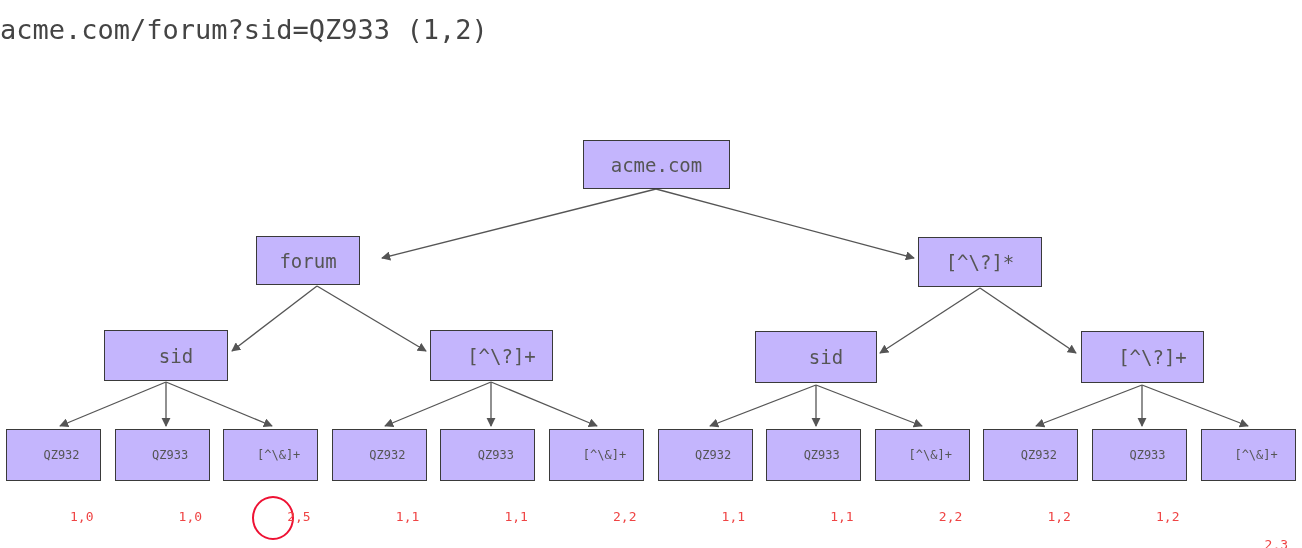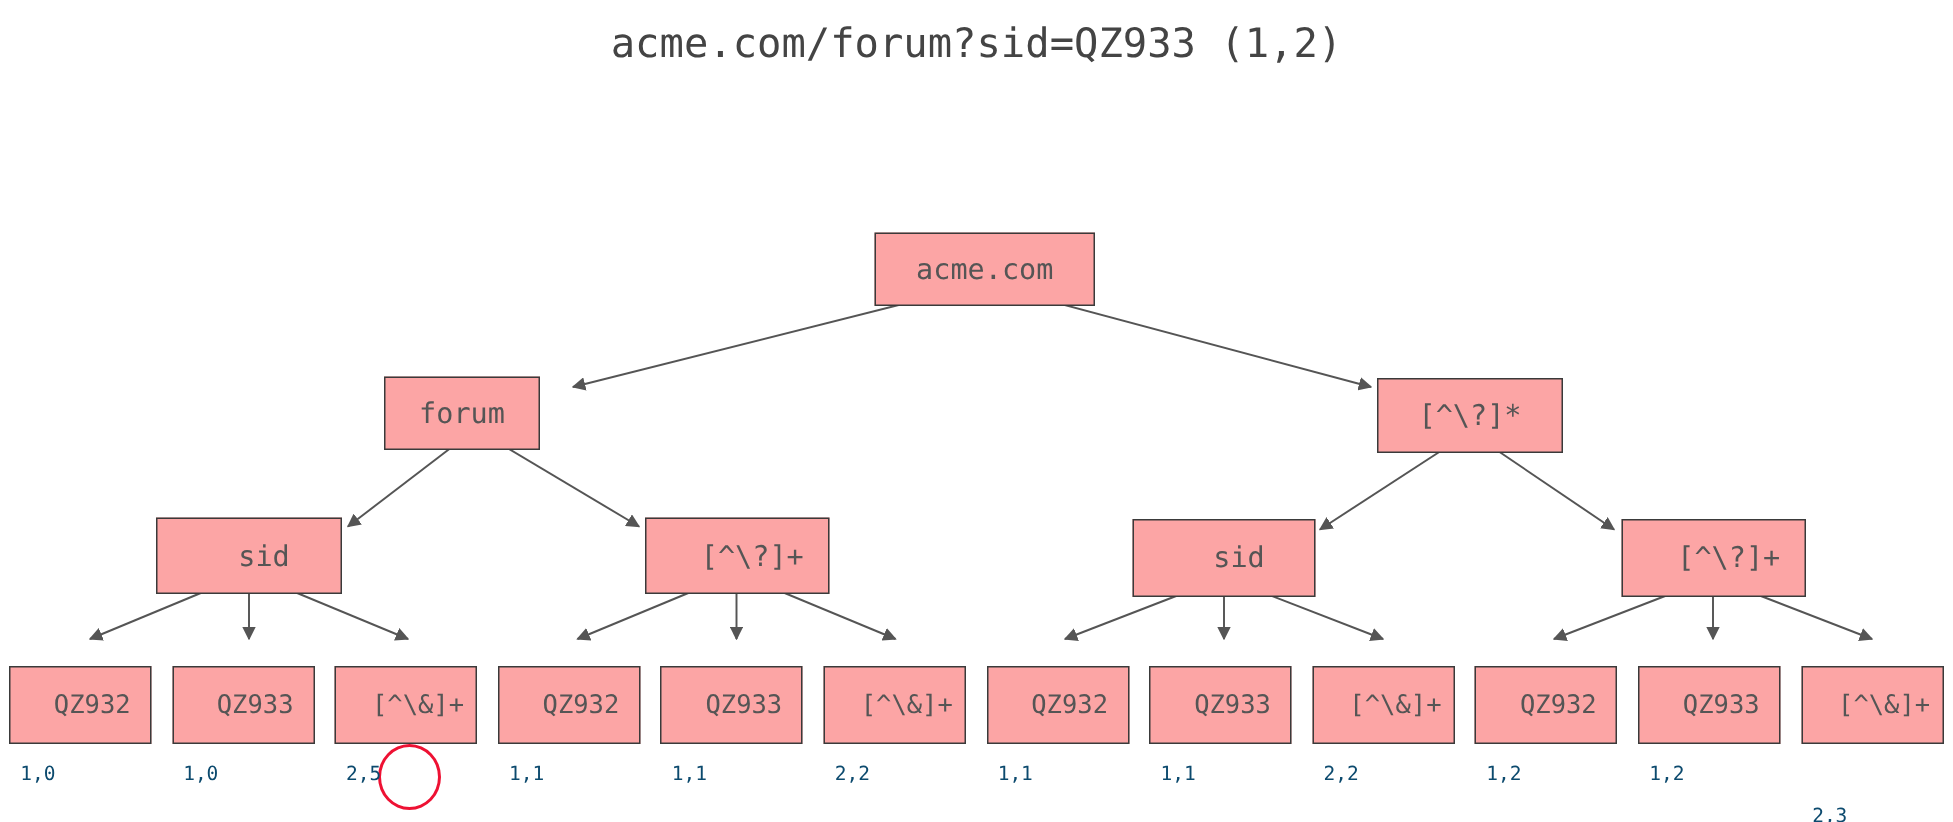--- a/index.html
+++ b/index.html
@@ -15,58 +15,57 @@
     width: 1302px;
     height: 548px;
     background: #ffffff;
     overflow: hidden;
   }
   #title {
     position: absolute;
     left: 0;
     top: 14px;
     width: 1302px;
-    text-align: center;
+    text-align: left;
     font-family: "DejaVu Sans Mono", "Liberation Mono", monospace;
     font-size: 27px;
     color: #444444;
     letter-spacing: 0px;
     white-space: pre;
   }
   svg#edges {
     position: absolute;
     left: 0;
     top: 0;
     width: 1302px;
     height: 548px;
     pointer-events: none;
   }
   .node {
     position: absolute;
     box-sizing: border-box;
     border: 1.6px solid #3a3a3a;
-    background: #fca5a5;
+    background: #c4b5fd;
     color: #555555;
     display: flex;
     align-items: center;
     justify-content: center;
     font-family: "DejaVu Sans Mono", "Liberation Mono", monospace;
     white-space: pre;
-    margin-top: 15px;
   }
   .node.lvl0 { font-size: 19px; }
   .node.lvl1 { font-size: 19px; }
   .node.lvl2 { font-size: 19px; padding-left: 20px; }
-  .node.leaf { font-size: 17px; padding-left: 16px; }
+  .node.leaf { font-size: 12px; padding-left: 16px; }
   .leaflabel {
     position: absolute;
     font-family: "DejaVu Sans Mono", "Liberation Mono", monospace;
     font-size: 13px;
-    color: #0c4a6e;
-    text-align: left;
+    color: #ef4444;
+    text-align: right;
     white-space: pre;
   }
   .highlight-ring {
     position: absolute;
     border: 2px solid #ee1133;
     border-radius: 50%;
     background: transparent;
   }
 </style>
 </head>

